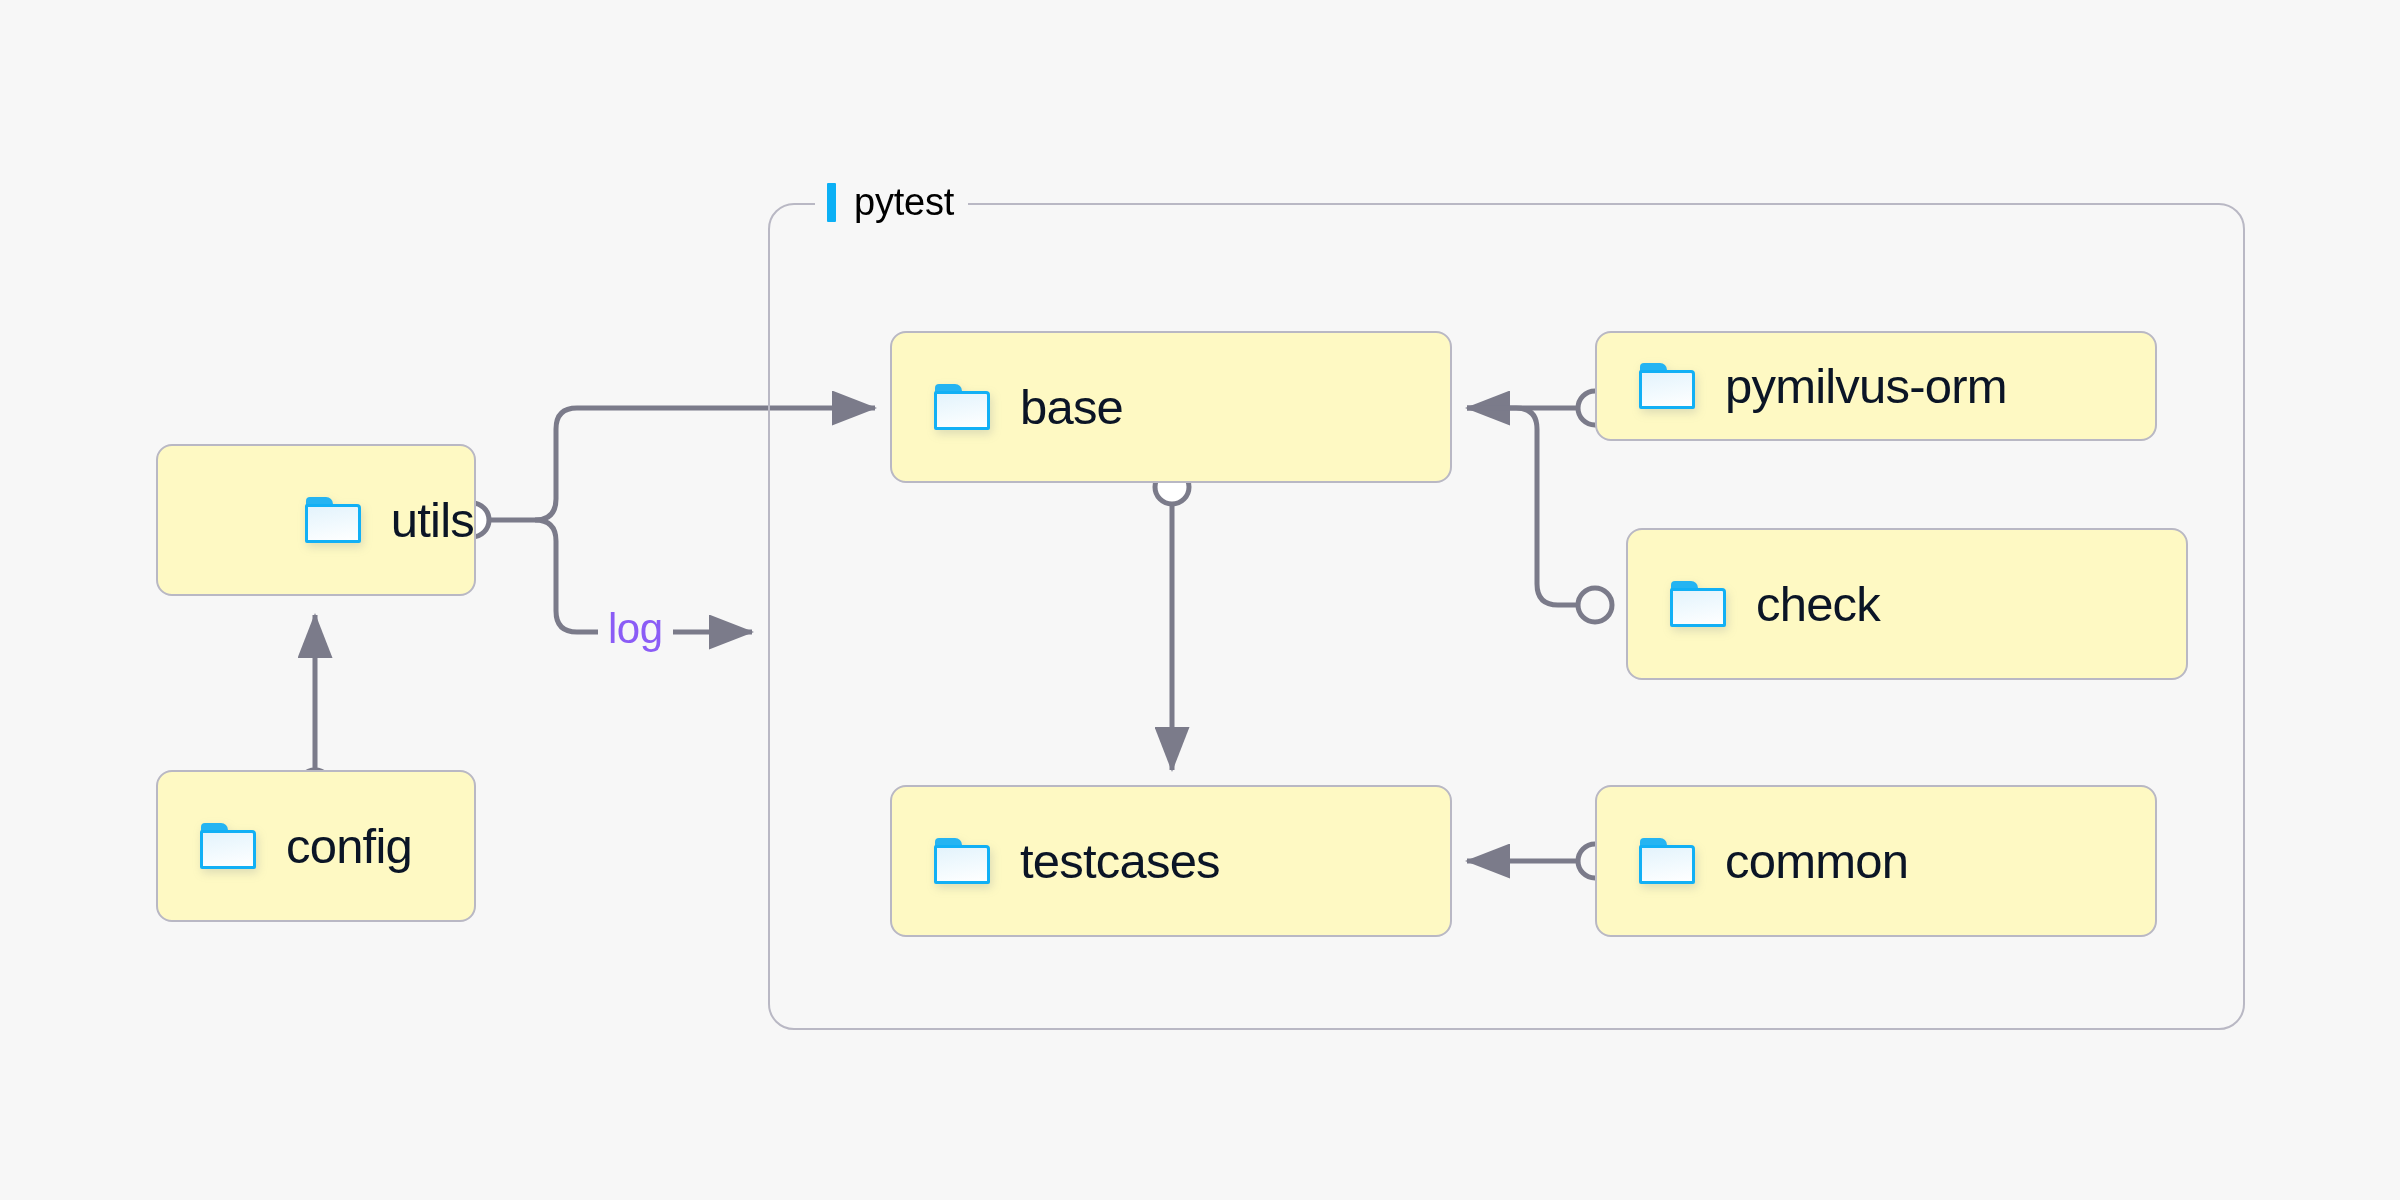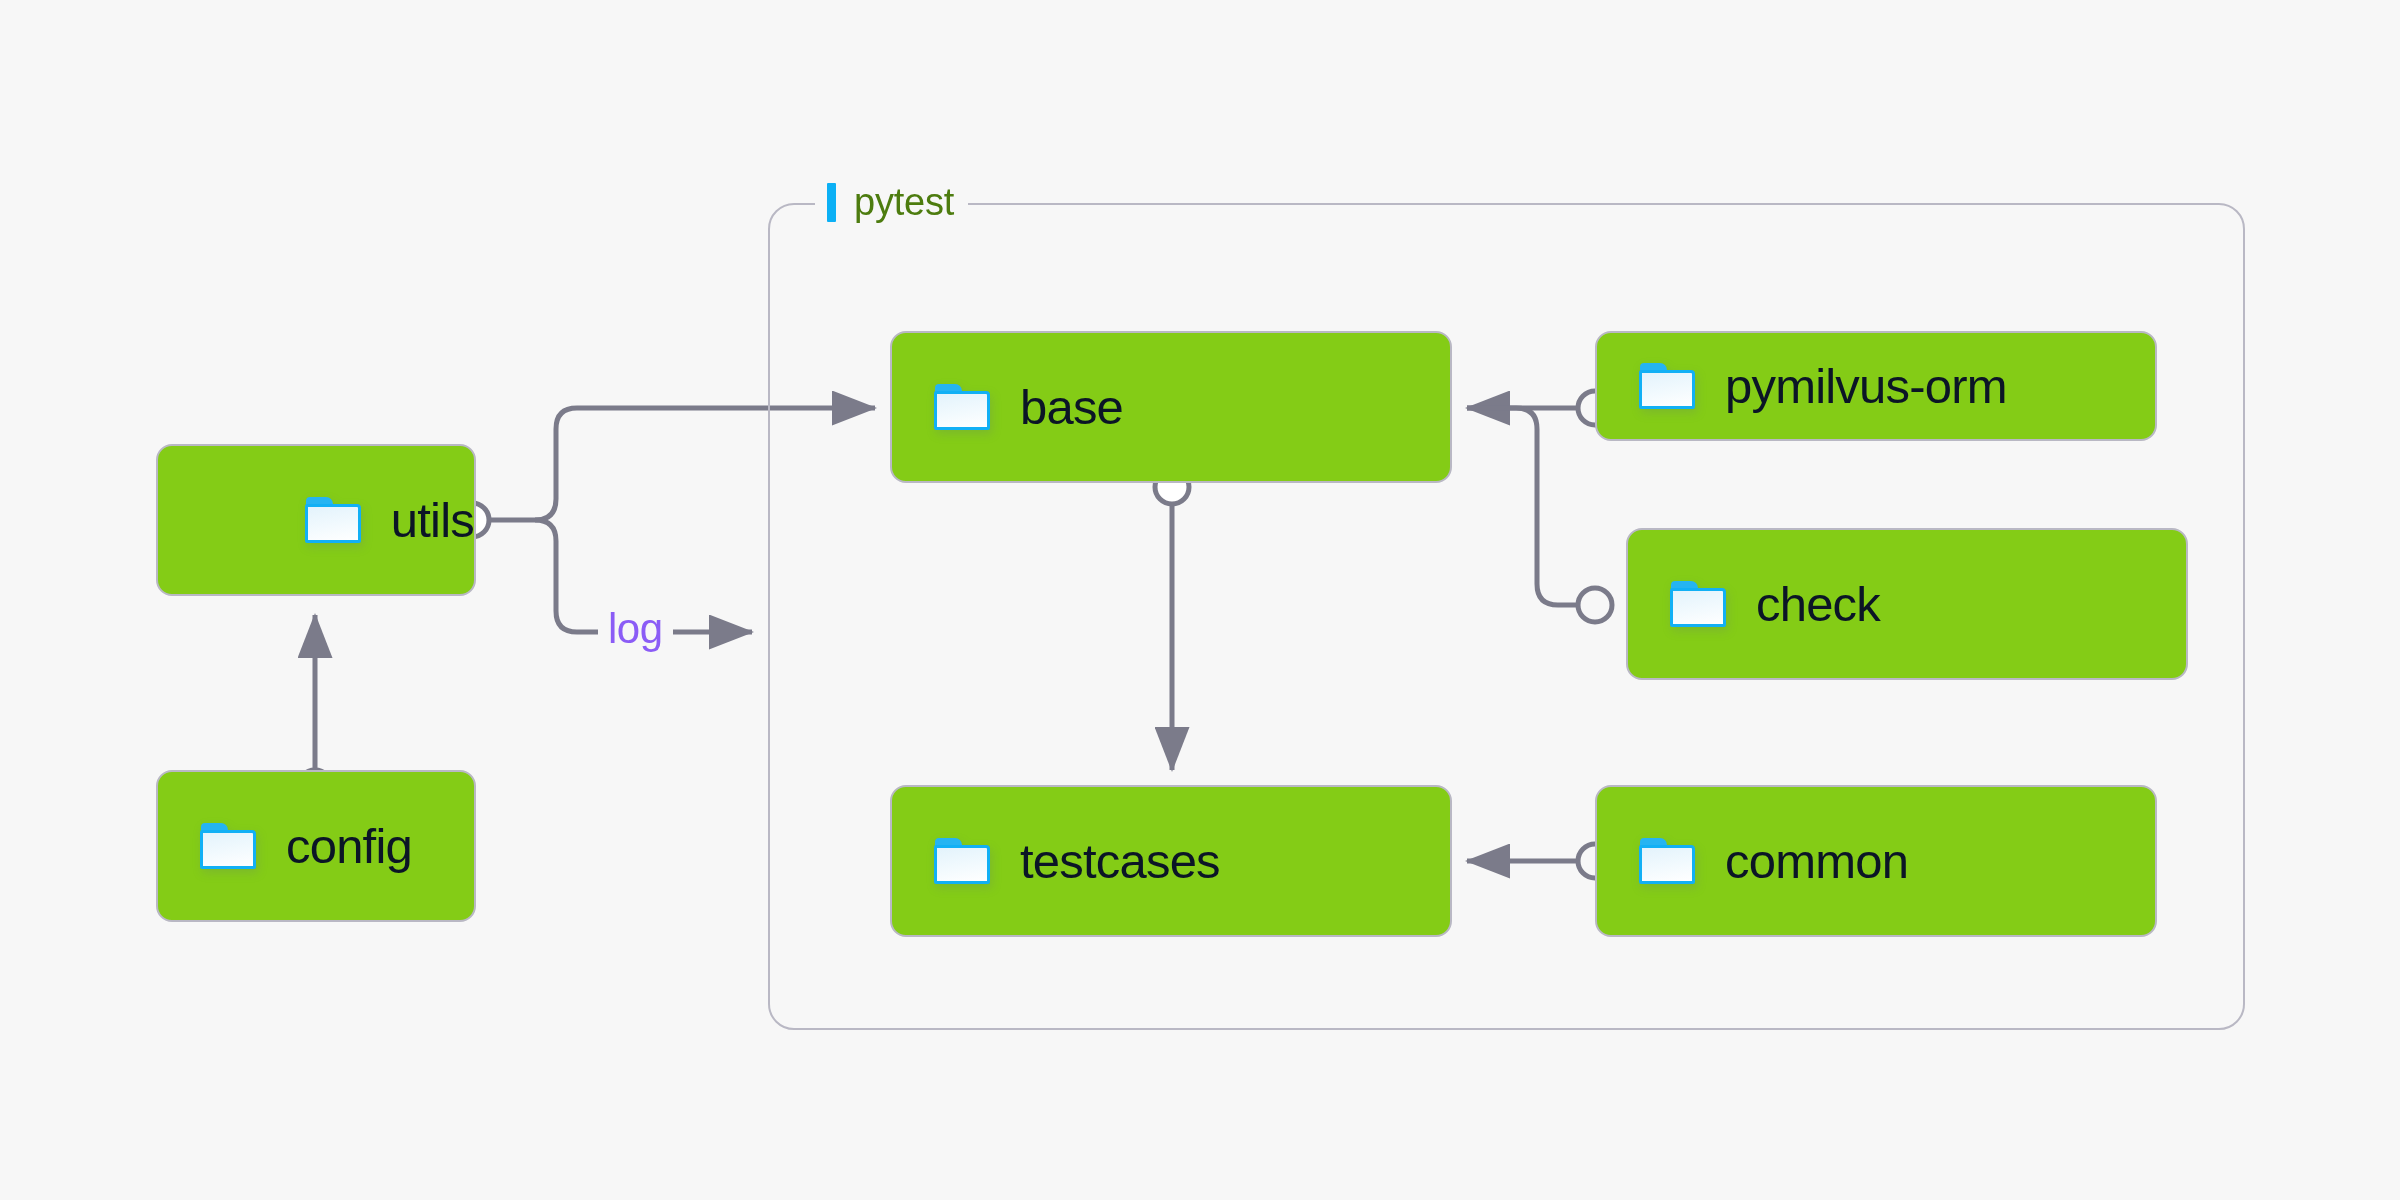--- a/index.html
+++ b/index.html
@@ -52,29 +52,29 @@
   }
   .group-marker {
     width: 9px;
     height: 39px;
     background: #0cb0f5;
     border-radius: 1px;
     flex: 0 0 auto;
   }
   .group-label {
     font-size: 38px;
-    color: #4d7c0f;
+    color: #000000;
     letter-spacing: -0.2px;
     white-space: nowrap;
   }
   
   .node {
     position: absolute;
     box-sizing: border-box;
-    background: #84cc16;
+    background: #fef9c3;
     border: 2px solid #b9b8c4;
     border-radius: 16px;
     display: flex;
     align-items: center;
     padding-left: 42px;
     gap: 30px;
   }
   .node-label {
     font-size: 49px;
     color: #0b1526;

